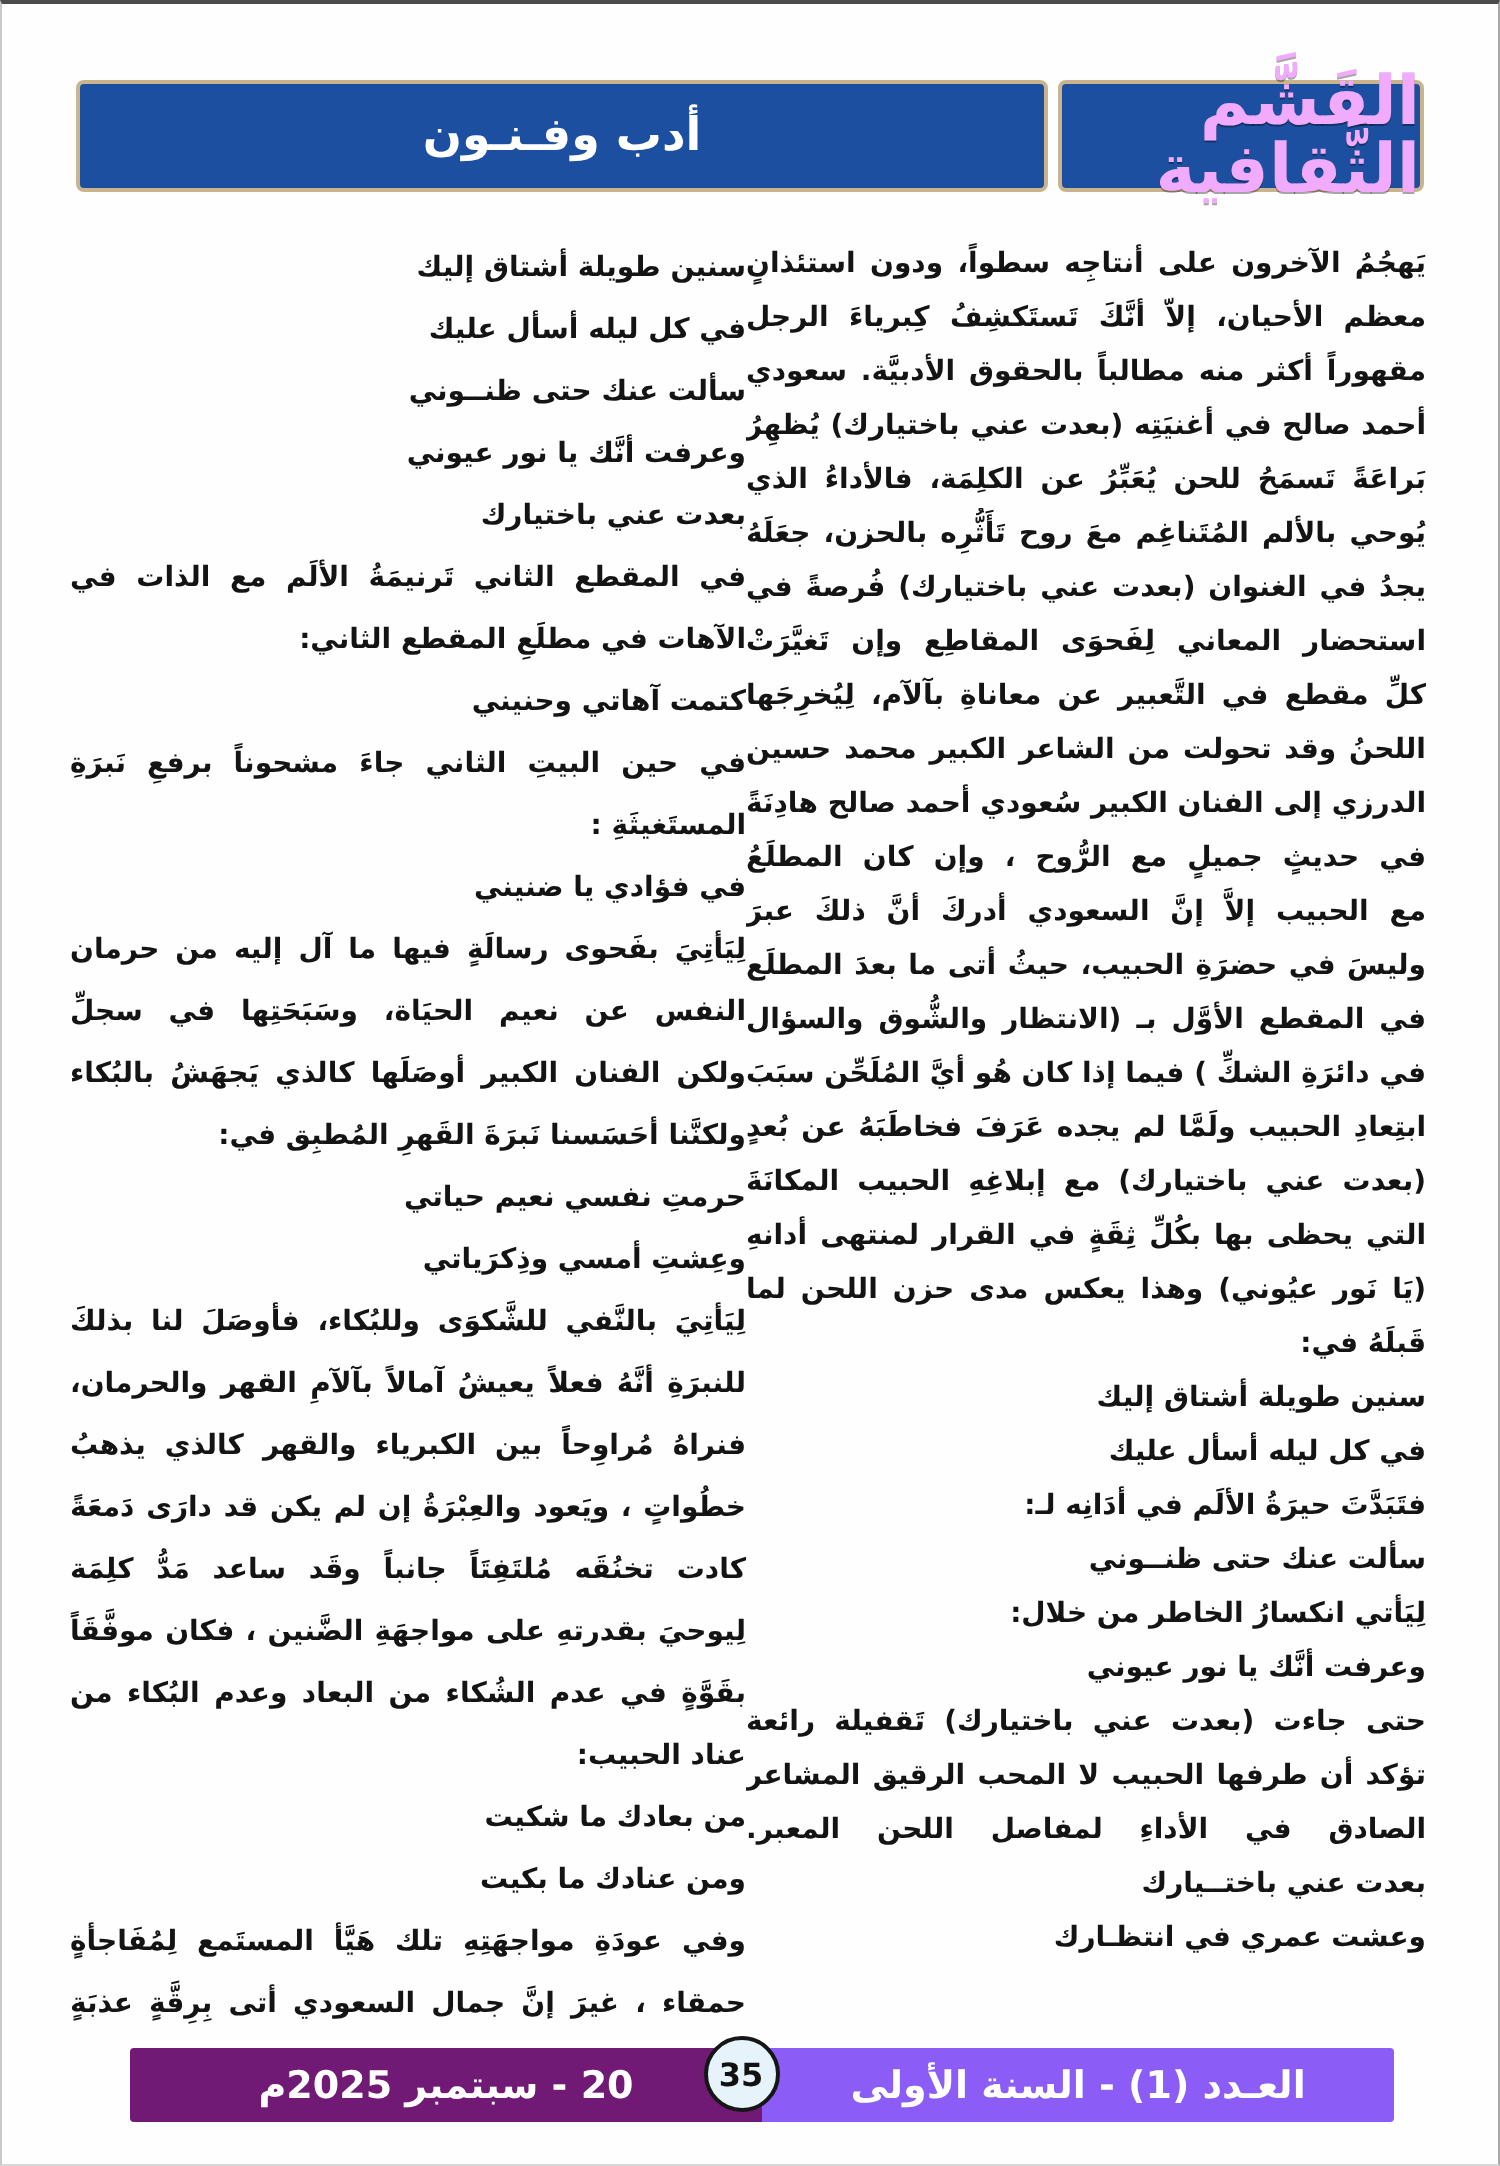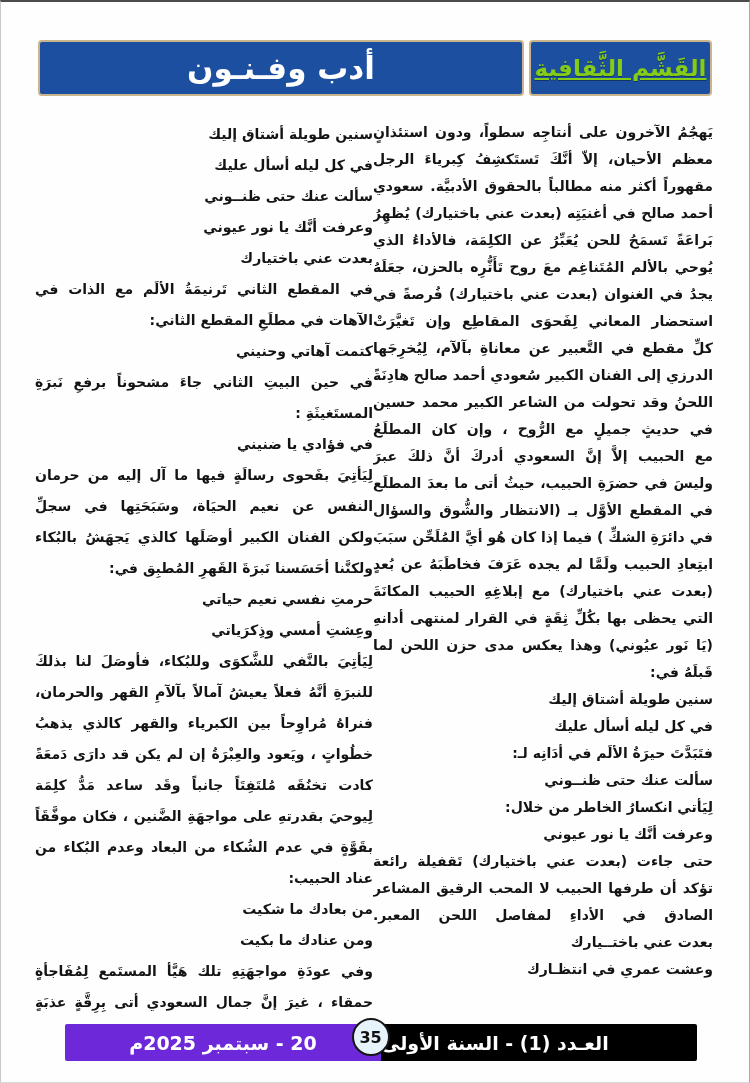--- a/index.html
+++ b/index.html
@@ -23,27 +23,26 @@
   }
   .hdr-box{
     background:#1d4fa0;
     border:2px solid #c9b48e;
     border-radius:4px;
     box-sizing:border-box;
     display:flex;align-items:center;justify-content:center;
   }
   .masthead-box{width:183px;}
   .masthead-box span{
-    color:#84cc16;font-weight:bold;font-size:23px;line-height:1;
+    color:#f0abfc;font-weight:bold;font-size:34px;line-height:1;
     text-shadow:0 1px 0 rgba(0,0,0,.35);
-    text-decoration:underline;
   }
   .section-box{flex:1;}
   .section-box span{
-    color:#ffffff;font-weight:bold;font-size:31px;line-height:1;
+    color:#ffffff;font-weight:bold;font-size:23px;line-height:1;
   }
   
   .col{
     position:absolute;top:117px;
     width:340px;
     color:#141414;
     font-weight:bold;
     font-size:14px;
     direction:rtl;
   }
@@ -57,22 +56,22 @@
   
   .footer{
     position:absolute;left:43px;right:52px;bottom:21px;height:37px;
     display:flex;flex-direction:row;direction:rtl;
     border-radius:2px;
   }
   .footer-seg{
     flex:1;display:flex;align-items:center;justify-content:center;
     color:#ffffff;font-weight:bold;font-size:19px;
   }
-  .seg-issue{background:#000000;border-radius:0 2px 2px 0;justify-content:flex-end;}
-  .seg-date{background:#6d28d9;border-radius:2px 0 0 2px;margin-left:21px;}
+  .seg-issue{background:#8b5cf6;border-radius:0 2px 2px 0;}
+  .seg-date{background:#701a75;border-radius:2px 0 0 2px;margin-left:21px;}
   .page-circle{
     position:absolute;left:50%;top:-6px;transform:translateX(-50%);
     width:38px;height:38px;border-radius:50%;
     background:#e6f3fb;border:2px solid #161616;box-sizing:border-box;
     display:flex;align-items:center;justify-content:center;
     color:#111;font-weight:bold;font-size:16px;
   }
 </style>
 </head>
 <body>
@@ -91,22 +90,22 @@
   <div class="col col-right">
       <div class="line prose">يَهجُمُ الآخرون على أنتاجِه سطواً، ودون استئذانٍ في</div>
       <div class="line prose">معظم الأحيان، إلاّ أنَّكَ تَستَكشِفُ كِبرياءَ الرجل مُسامِحاً</div>
       <div class="line prose">مقهوراً أكثر منه مطالباً بالحقوق الأدبيَّة. سعودي</div>
       <div class="line prose">أحمد صالح في أغنيَتِه (بعدت عني باختيارك) يُظهِرُ</div>
       <div class="line prose">بَراعَةً تَسمَحُ للحن يُعَبِّرُ عن الكلِمَة، فالأداءُ الذي</div>
       <div class="line prose">يُوحي بالألم المُتَناغِم معَ روح تَأَثُّرِه بالحزن، جعَلَهُ</div>
       <div class="line prose">يجدُ في الغنوان (بعدت عني باختيارك) فُرصةً في</div>
       <div class="line prose">استحضار المعاني لِفَحوَى المقاطِع وإن تَغيَّرَتْ رُؤَى</div>
       <div class="line prose">كلِّ مقطع في التَّعبير عن معاناةِ بآلآم، لِيُخرِجَها</div>
+      <div class="line prose">اللحنُ وقد تحولت من الشاعر الكبير محمد حسين</div>
       <div class="line prose">الدرزي إلى الفنان الكبير سُعودي أحمد صالح هادِنَةً</div>
-      <div class="line prose">اللحنُ وقد تحولت من الشاعر الكبير محمد حسين</div>
       <div class="line prose">في حديثٍ جميلٍ مع الرُّوح ، وإن كان المطلَعُ خِطابيَّاً</div>
       <div class="line prose">مع الحبيب إلاَّ إنَّ السعودي أدركَ أنَّ ذلكَ عبرَ رسالَةٍ</div>
       <div class="line prose">وليسَ في حضرَةِ الحبيب، حيثُ أتى ما بعدَ المطلَع</div>
       <div class="line prose">في المقطع الأوَّل بـ (الانتظار والشُّوق والسؤال حتّى</div>
       <div class="line prose">في دائرَةِ الشكِّ ) فيما إذا كان هُو أيَّ المُلَحِّن سبَبَ</div>
       <div class="line prose">ابتِعادِ الحبيب ولَمَّا لم يجده عَرَفَ فخاطَبَهُ عن بُعدٍ</div>
       <div class="line prose">(بعدت عني باختيارك) مع إبلاغِهِ الحبيب المكانَةَ</div>
       <div class="line prose">التي يحظى بها بكُلِّ ثِقَةٍ في القرار لمنتهى أدانهِ لـ</div>
       <div class="line prose">(يَا نَور عيُوني) وهذا يعكس مدى حزن اللحن لما</div>
       <div class="line verse">قَبلَهُ في:</div>

